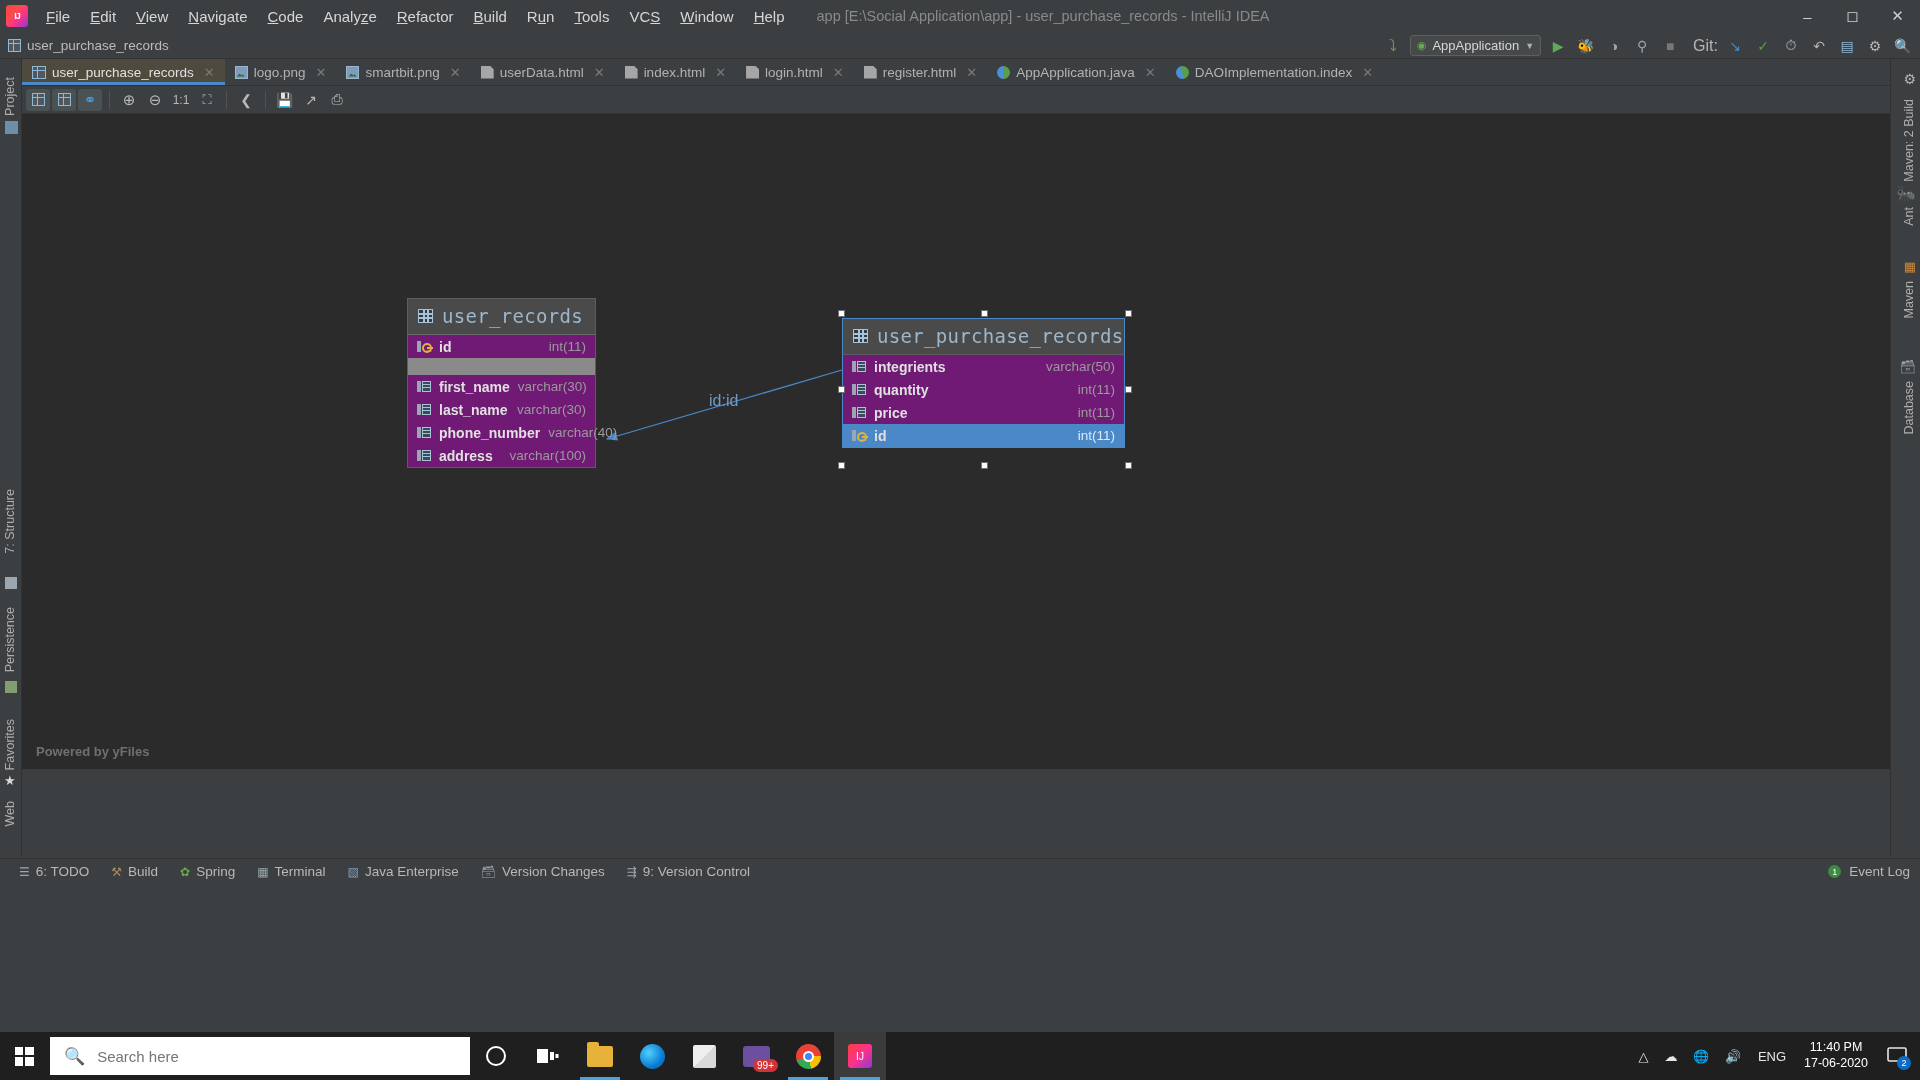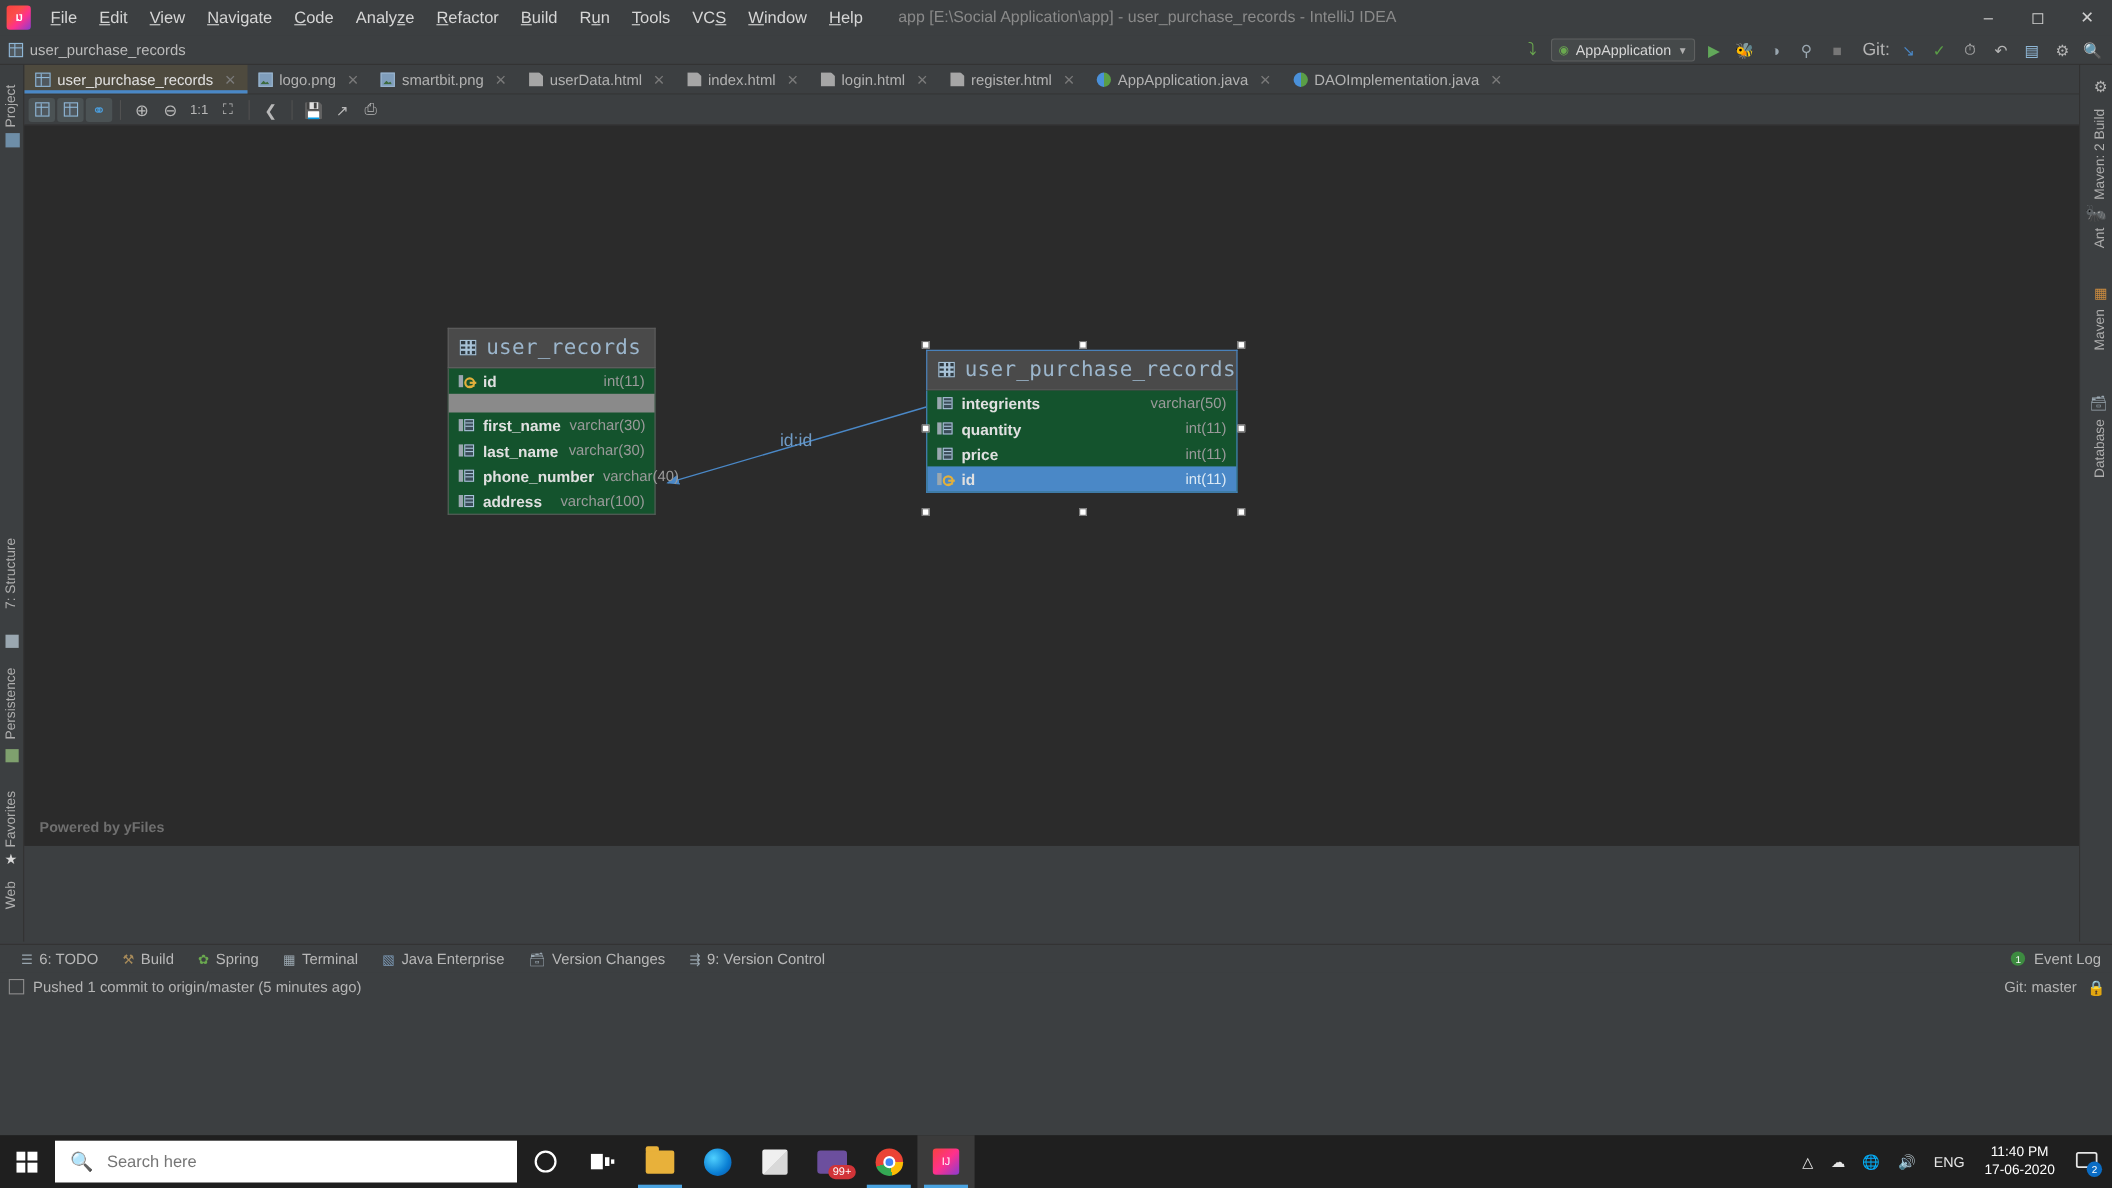--- a/index.html
+++ b/index.html
@@ -155,21 +155,21 @@
     border:1.5px solid #a8c3d8; background:#2f3a42;
   }
   .grid-ico::before{
     content:""; position:absolute; left:0; right:0; top:3px; height:1.5px; background:#a8c3d8;
     box-shadow:0 4px 0 #a8c3d8;
   }
   .grid-ico::after{
     content:""; position:absolute; top:0; bottom:0; left:4px; width:1.5px; background:#a8c3d8;
     box-shadow:4px 0 0 #a8c3d8;
   }
-  .er-body { background:#14532d; border:1px solid #5d5d5d; border-top:none; }
+  .er-body { background:#701a75; border:1px solid #5d5d5d; border-top:none; }
   .er-row {
     display:flex; align-items:center; gap:8px; padding:2px 9px;
     font-size:14px; color:#e0e0e0; height:23px;
   }
   .er-row .nm { flex:1; font-weight:bold; white-space:nowrap; }
   .er-row .tp { color:#9a9a9a; font-weight:normal; font-size:13.5px; white-space:nowrap; }
   .er-row.selected { background:#4a88c7; }
   .er-row.selected .tp { color:#dbe9f5; }
   .er-gap { height:17px; background:#8a8a8a; }
 
@@ -385,21 +385,21 @@
       <span>register.html</span>
       <span class="x">✕</span>
     </div>
     <div class="tab">
       <span class="ico-java"></span>
       <span>AppApplication.java</span>
       <span class="x">✕</span>
     </div>
     <div class="tab">
       <span class="ico-java"></span>
-      <span>DAOImplementation.java</span>
+      <span>DAOImplementation.index</span>
       <span class="x">✕</span>
     </div>
   </div>
 
   <div class="dtoolbar">
     <div class="dt-btn sel">
       <span class="tbl-ico"></span>
     </div>
     <div class="dt-btn sel">
       <span class="tbl-ico"></span>
@@ -622,28 +622,20 @@
     <div class="bb-item">
       <span style="color:#9aa7b0;font-size:12px;">⇶</span>
       <span>9: Version Control</span>
     </div>
     <div class="bb-right">
       <span class="evt-badge">1</span>
       <span>Event Log</span>
     </div>
   </div>
 
-  <div class="statusbar">
-    <span class="sb-ico"></span>
-    <span>Pushed 1 commit to origin/master (5 minutes ago)</span>
-    <span class="sb-right">
-      <span>Git: master</span>
-      <span class="lock-ico">🔒</span>
-    </span>
-  </div>
 
   <div class="taskbar">
     <div class="start-btn">
       <span class="win-glyph">
           <i></i>
           <i></i>
           <i></i>
           <i></i>
         </span>
     </div>

